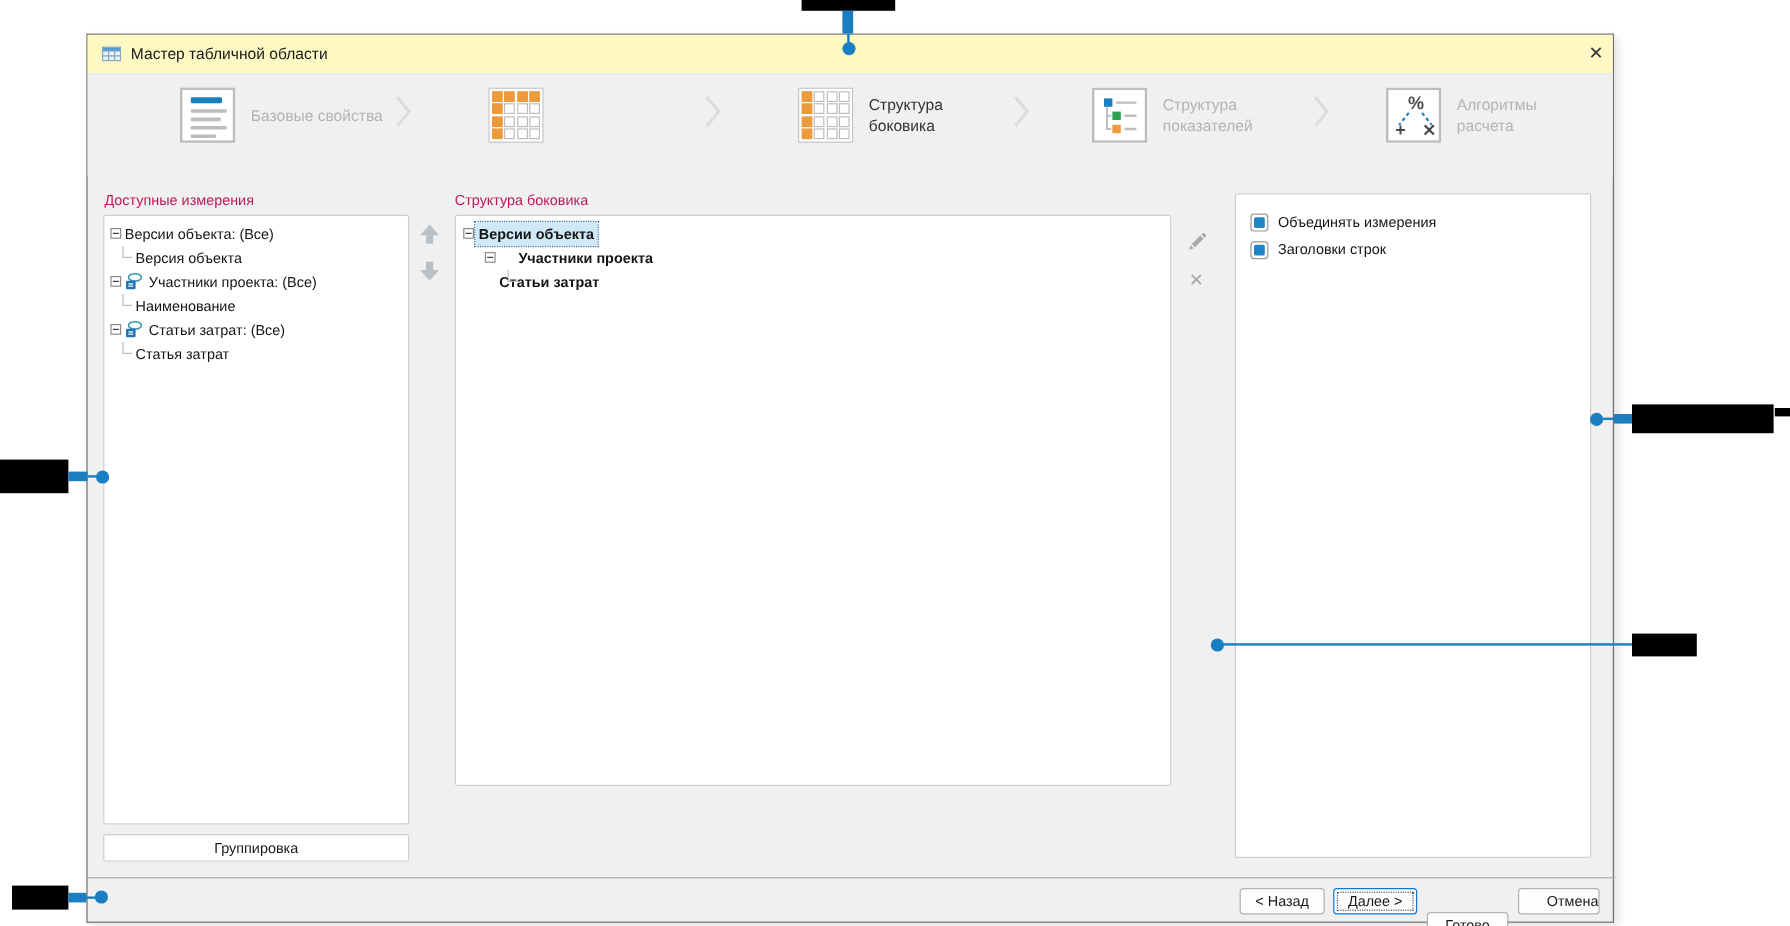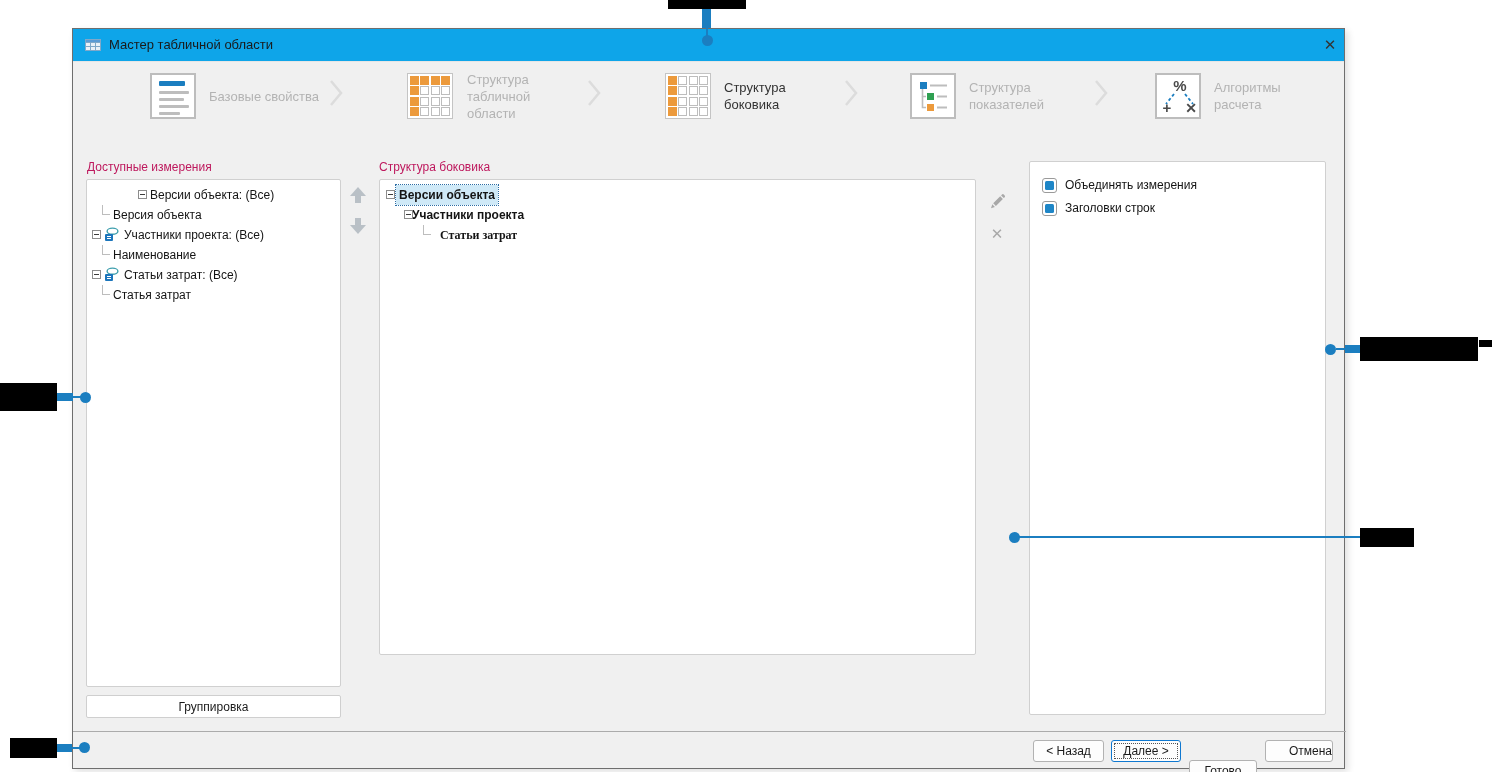--- a/index.html
+++ b/index.html
@@ -3,21 +3,21 @@
 <meta charset="utf-8">
 <style>
   * { margin:0; padding:0; box-sizing:border-box; }
   body { background:#fff; }
   .canvas { position:relative; width:1492px; height:772px; background:#fff; overflow:hidden;
             font-family:"Liberation Sans", sans-serif; color:#1a1a1a; }
   .dialog { position:absolute; left:72px; top:28px; width:1273px; height:741px;
             background:#f0f0f0; border:1px solid #6e6e6e; box-shadow:3px 3px 7px rgba(0,0,0,0.12); }
 
   
-  .titlebar { position:absolute; left:0; top:0; width:100%; height:32px; background:#0ea5e9; }
+  .titlebar { position:absolute; left:0; top:0; width:100%; height:32px; background:#fef9c3; }
   .title-icon { position:absolute; left:12px; top:8px; width:16px; height:16px; }
   .title-text { position:absolute; left:36px; top:8px; font-size:13px; color:#1a1a1a; }
   .close-btn { position:absolute; left:1244px; top:4px; width:26px; height:24px; text-align:center;
                font-size:15px; color:#333; line-height:24px; cursor:default; }
 
   
   .steps { position:absolute; left:0; top:32px; width:100%; height:86px; background:#f0f0f0; border-top:1px solid #e6e6e6; }
   .step-icon { position:absolute; width:46px; height:46px; top:11px; }
   .step-label { position:absolute; top:11px; height:46px; width:110px; display:flex; align-items:center;
                 font-size:13px; line-height:17px; color:#b3b3b3; }
@@ -127,21 +127,20 @@
           <div class="cell orange"></div>
             <div class="cell"></div>
             <div class="cell"></div>
             <div class="cell"></div>
           <div class="cell orange"></div>
             <div class="cell"></div>
             <div class="cell"></div>
             <div class="cell"></div>
         </div>
       </div>
-      <div class="step-label" style="left:394px;">Структура табличной области</div>
       <svg class="chev" style="left:513px;" width="16" height="32">
           <polyline points="3,4 13,16 3,28" stroke="#dcdcdc" stroke-width="2.5" fill="none"></polyline>
         </svg>
 
       <div class="step-icon" style="left:592px;">
         <div class="grid-icon">
           <div class="cell orange"></div>
             <div class="cell"></div>
             <div class="cell"></div>
             <div class="cell"></div>
@@ -191,21 +190,21 @@
           <text x="12" y="40" font-size="15" font-weight="bold" fill="#4a4a4a" text-anchor="middle" font-family="Liberation Sans, sans-serif">+</text>
           <text x="36" y="40" font-size="14" font-weight="bold" fill="#4a4a4a" text-anchor="middle" font-family="Liberation Sans, sans-serif">✕</text>
         </svg>
       </div>
       <div class="step-label" style="left:1141px;">Алгоритмы расчета</div>
     </div>
 
     <div class="panel-header" style="left:14px; top:131px;">Доступные измерения</div>
 
     <div class="listbox" style="left:13px; top:150px; width:255px; height:508px;">
-      <div class="tree-row" style="top:5px;margin-left:46px;">
+      <div class="tree-row" style="top:5px;">
         <span class="expander" style="left:5px;"></span>
         <span class="node-label" style="margin-left:17px;">Версии объекта: (Все)</span>
       </div>
       <div class="tree-row" style="top:25px;">
         <span class="elbow" style="left:15px;"></span>
         <span class="node-label" style="margin-left:26px;">Версия объекта</span>
       </div>
       <div class="tree-row" style="top:65px;">
         <span class="elbow" style="left:15px;"></span>
         <span class="node-label" style="margin-left:26px;">Наименование</span>
@@ -249,25 +248,25 @@
 
     <div class="panel-header" style="left:306px; top:131px;">Структура боковика</div>
 
     <div class="listbox" style="left:306px; top:150px; width:597px; height:476px;">
       <div class="tree-row selected" style="top:5px;">
         <span class="expander" style="left:6px;"></span>
         <span class="sel-label" style="margin-left:16px;">Версии объекта</span>
       </div>
       <div class="tree-row bold" style="top:25px;">
         <span class="expander" style="left:24px;"></span>
-        <span class="node-label" style="margin-left:32px;">Участники проекта</span>
+        <span class="node-label" style="margin-left:52px;">Участники проекта</span>
       </div>
       <div class="tree-row bold" style="top:45px;">
         <span class="elbow" style="left:43px;"></span>
-        <span class="node-label" style="margin-left:60px;font-family:Liberation Serif, serif;">Статьи затрат</span>
+        <span class="node-label" style="margin-left:36px;">Статьи затрат</span>
       </div>
     </div>
 
     <div class="action-icon" style="left:915px; top:164px;">
       <svg width="17" height="17" viewBox="0 0 17 17">
         <path fill="#a8a8a8" d="M2 15.2 L3.3 11.3 L5.9 13.9 Z M4.2 10.3 L11.2 3.3 L13.9 6 L6.9 13 Z M12.1 2.4 L13 1.5 Q13.9 0.7 14.8 1.5 L15.7 2.4 Q16.5 3.3 15.7 4.2 L14.8 5.1 Z"></path>
       </svg>
     </div>
     <div class="action-icon" style="left:915px; top:196px;">✕</div>
 

